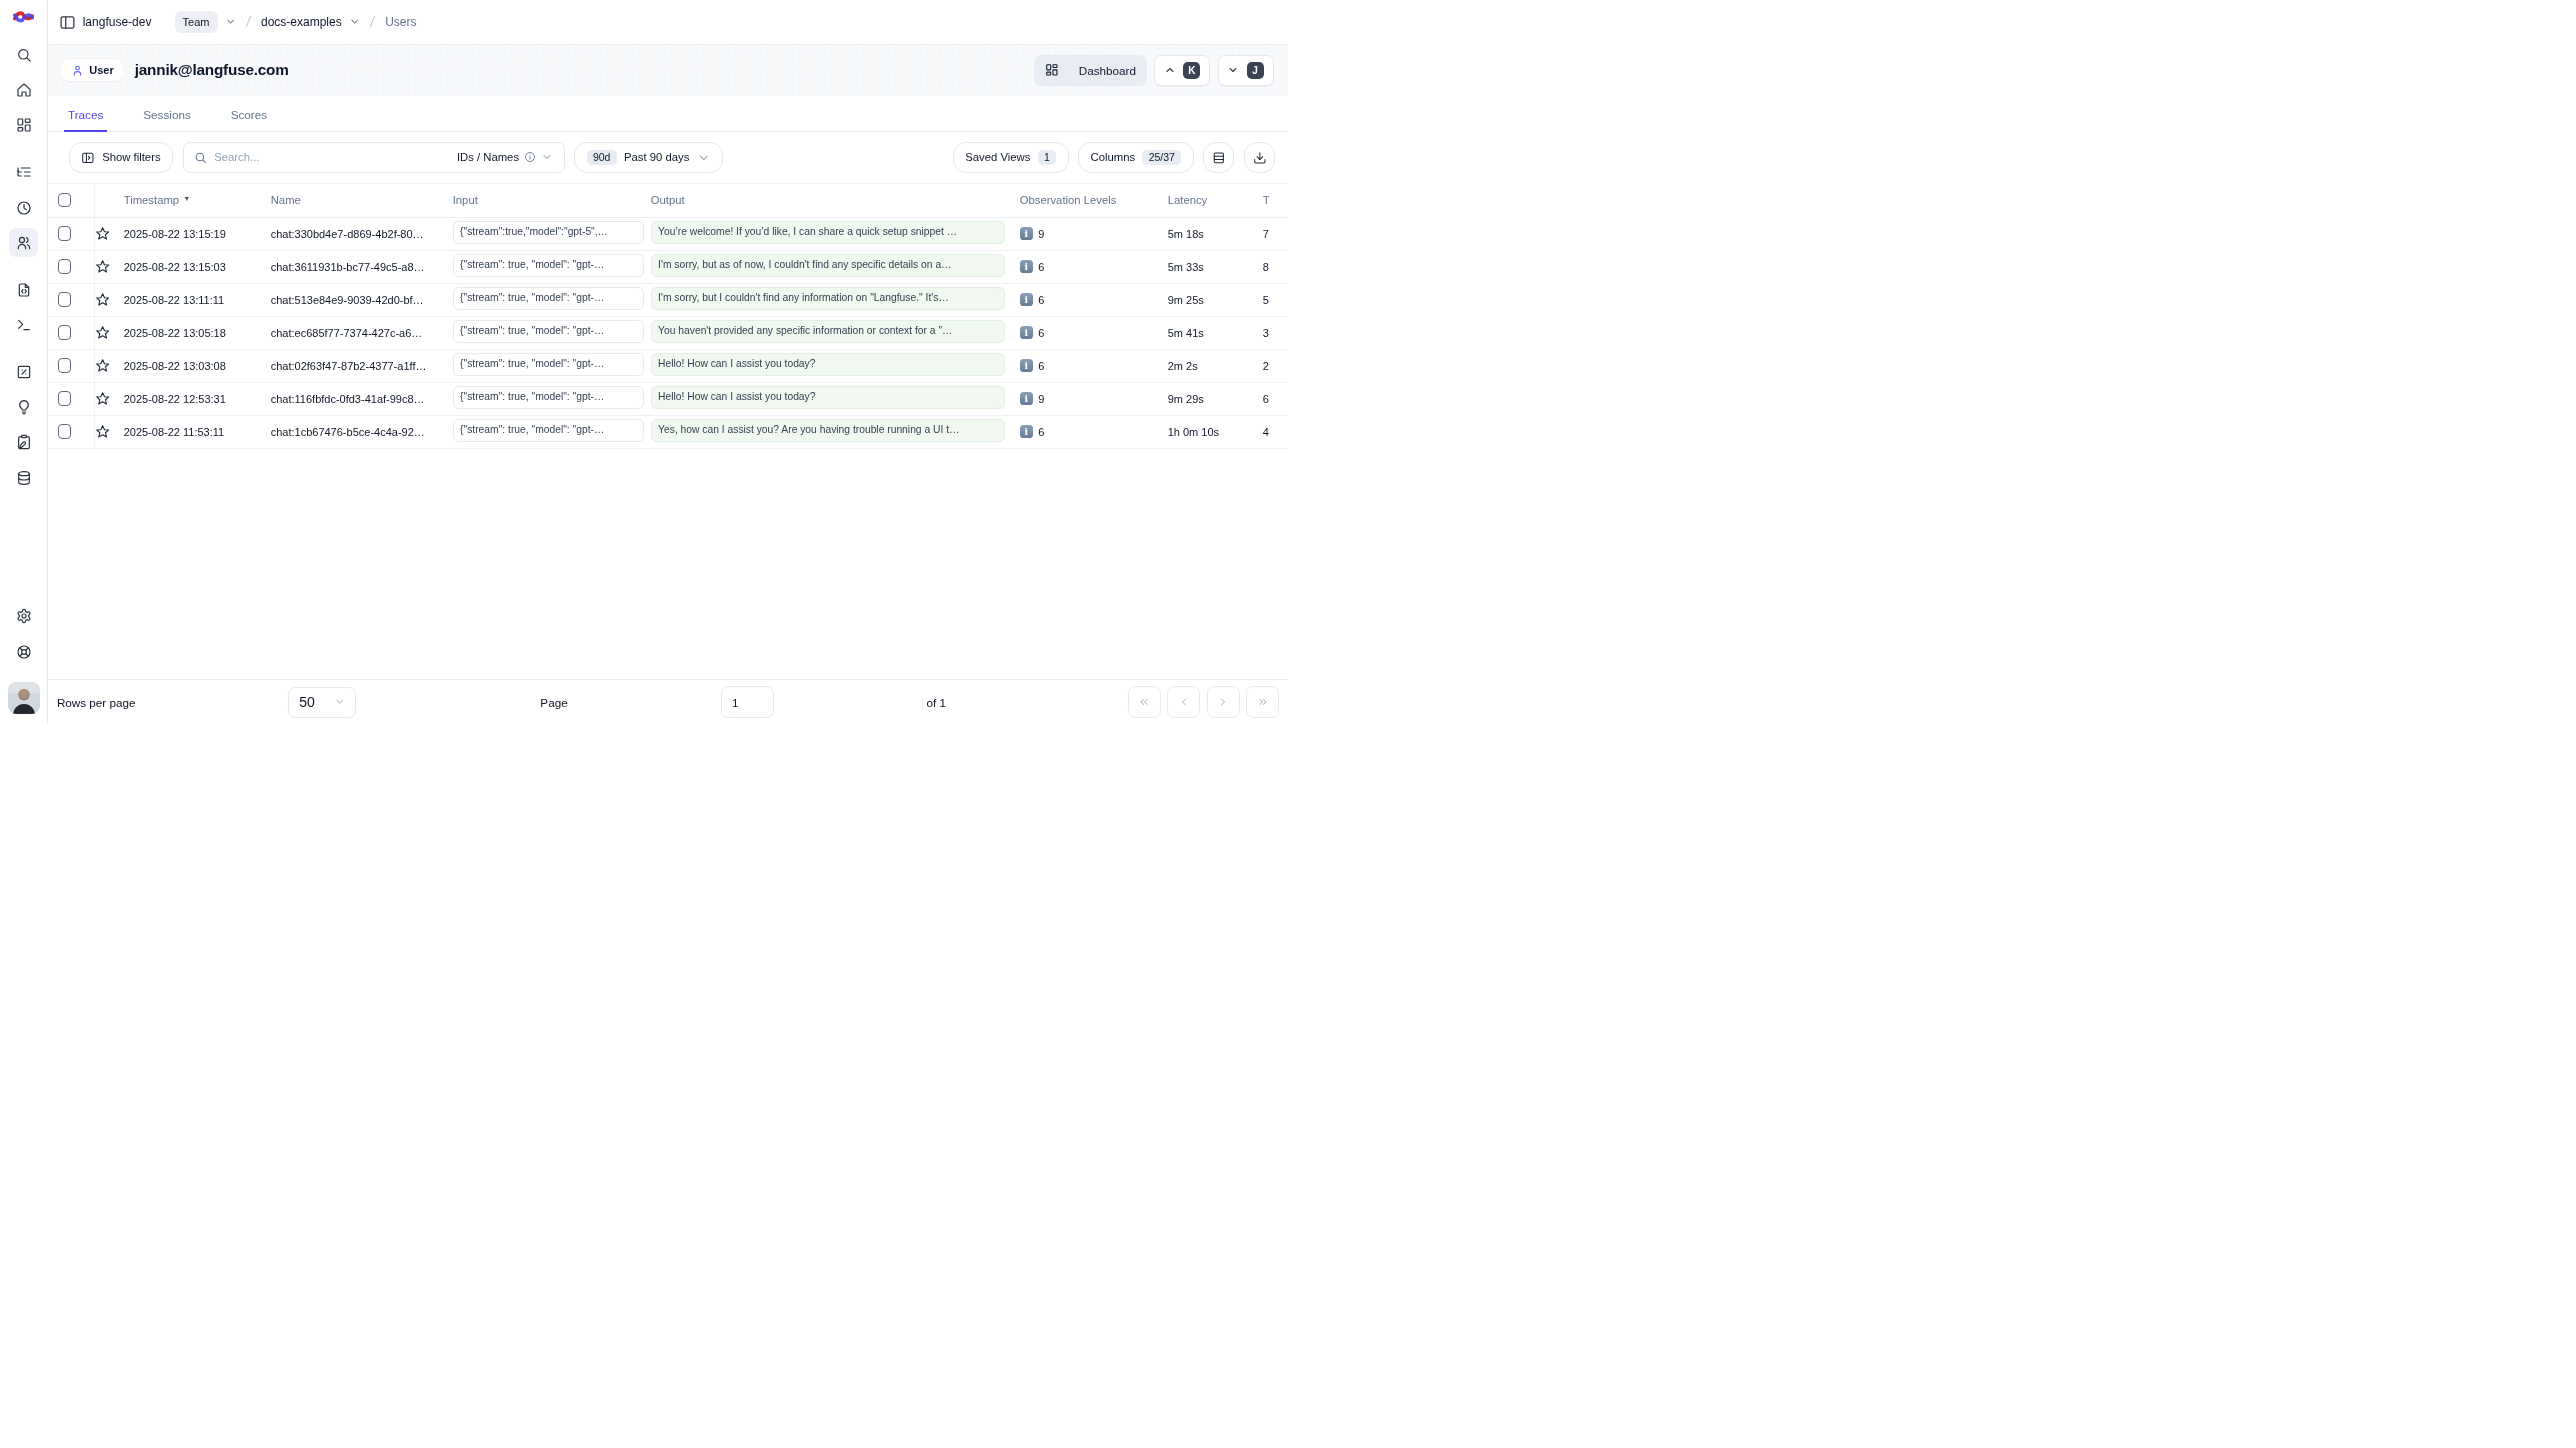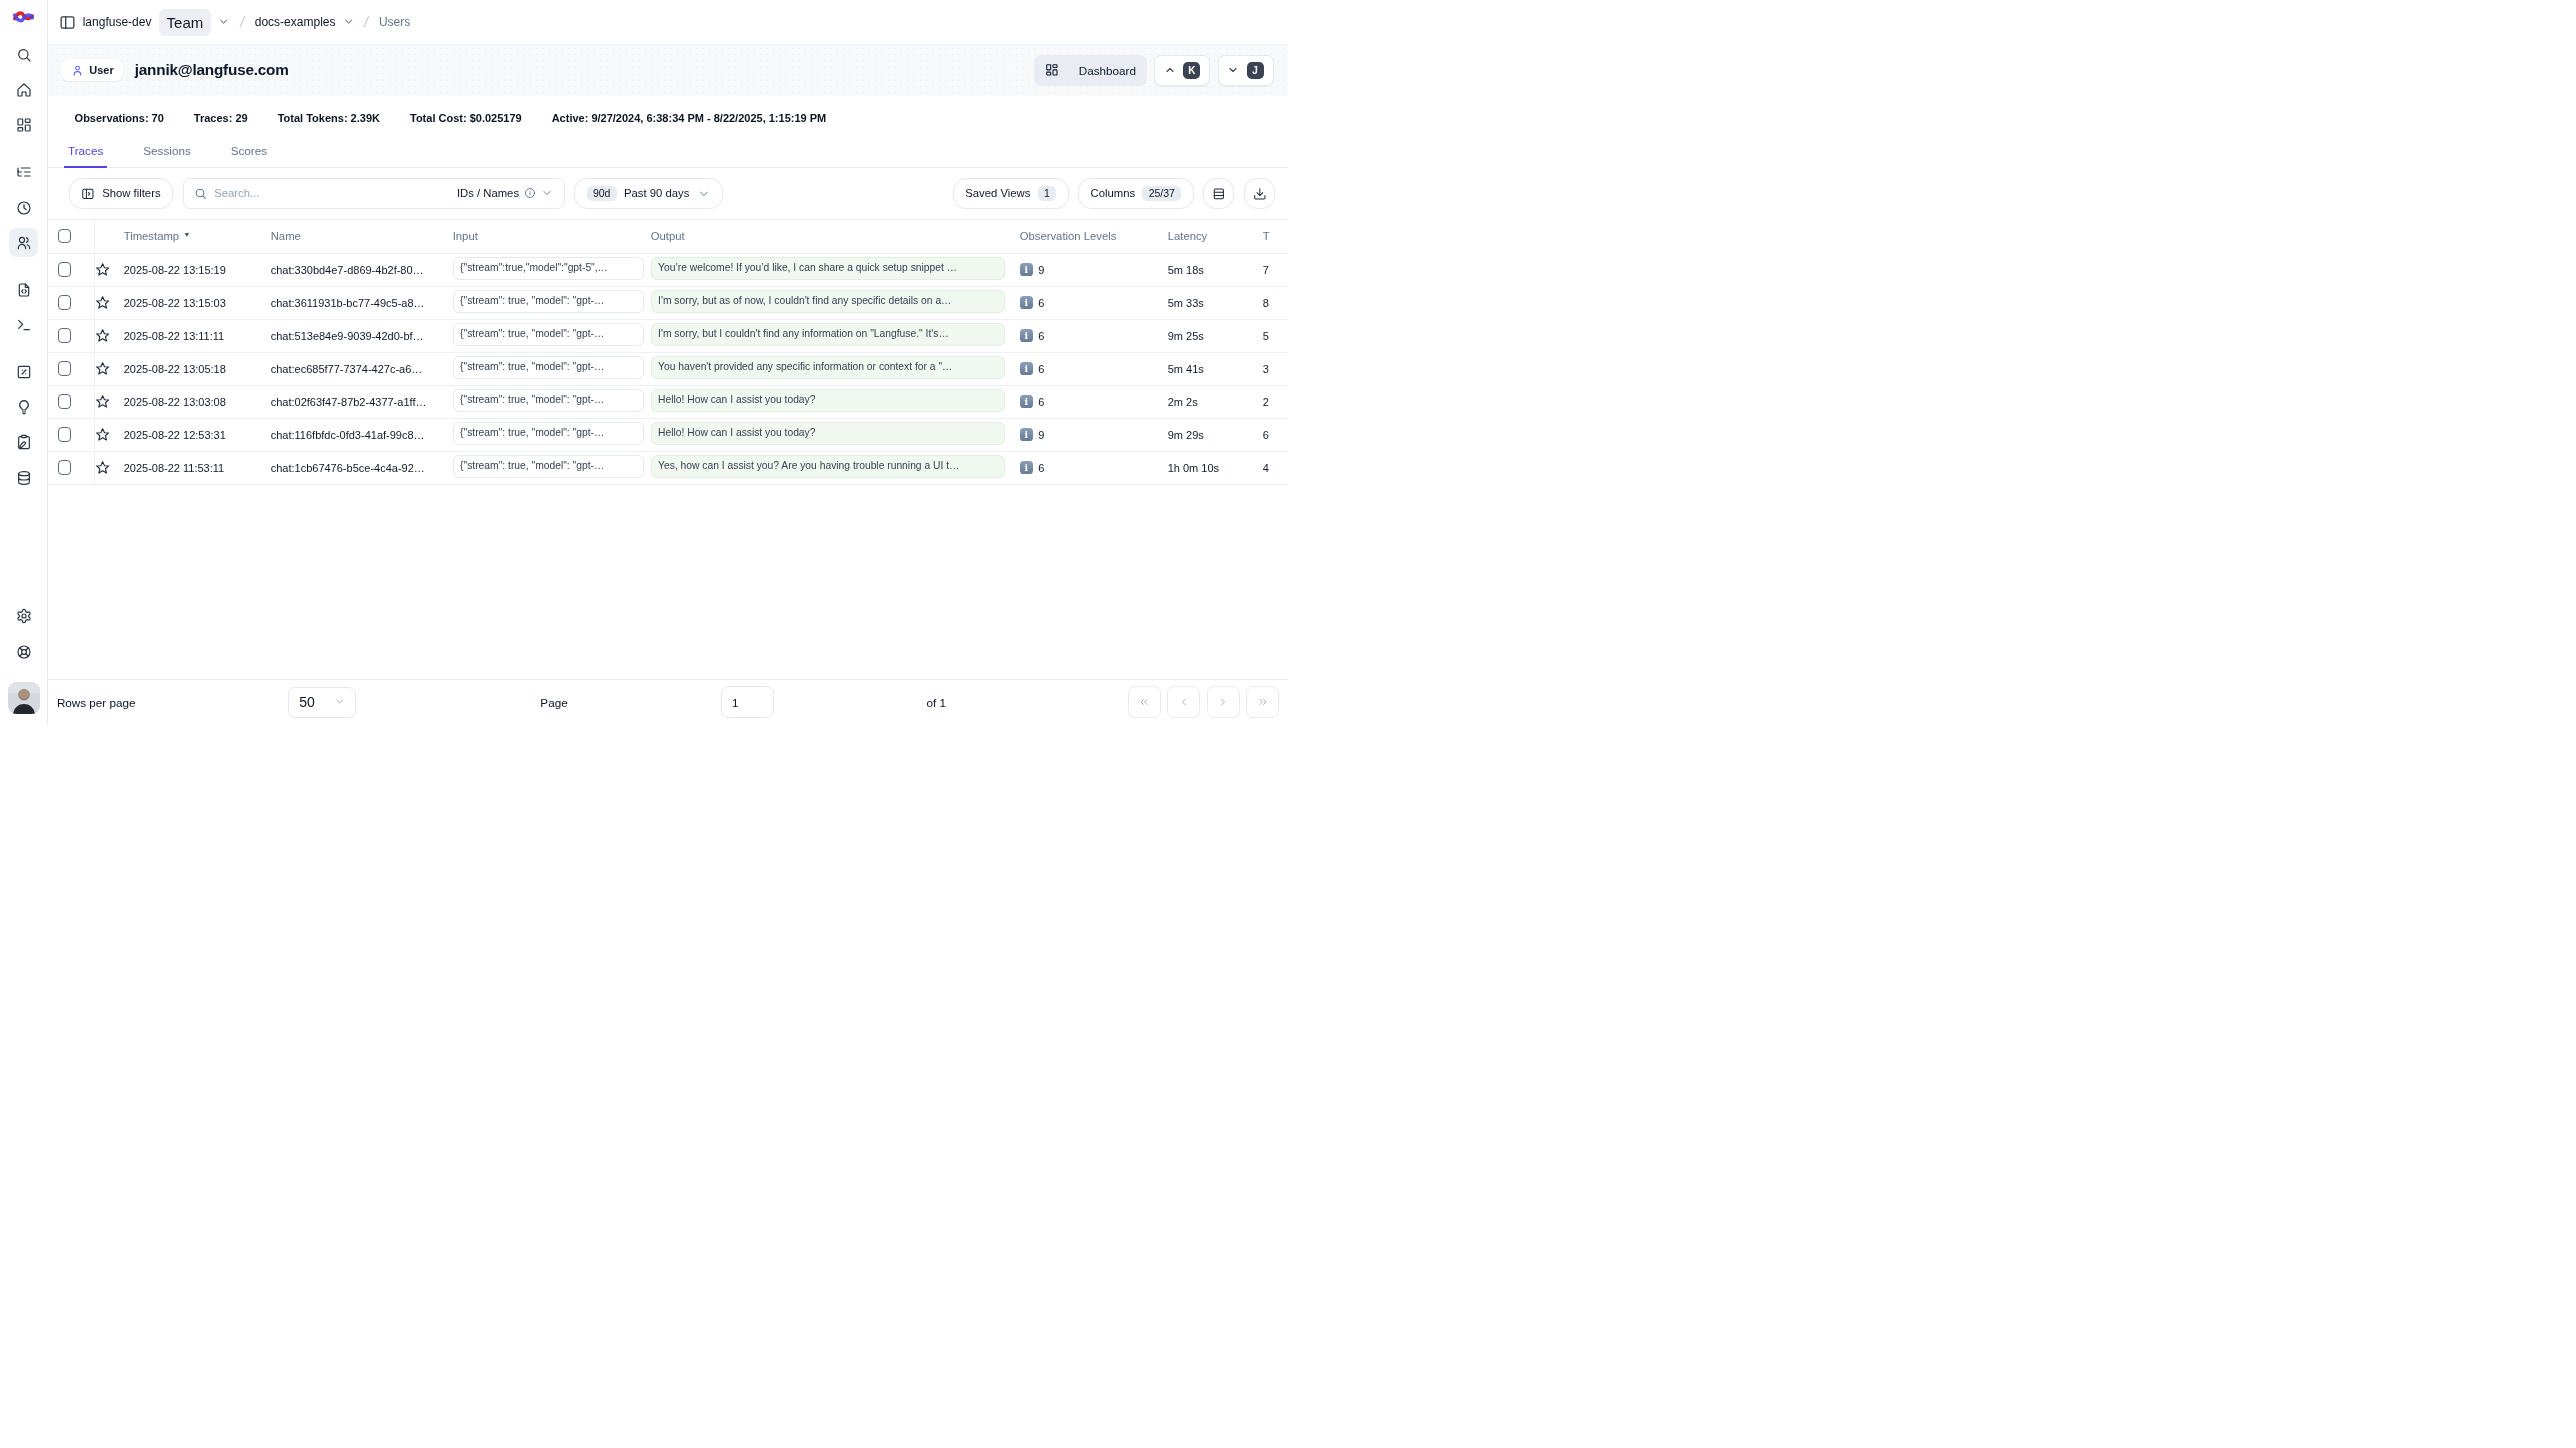--- a/index.html
+++ b/index.html
@@ -25,21 +25,21 @@
   .avatar svg { width:32px; height:32px; }
 
   
   .main { flex:1; display:flex; flex-direction:column; min-width:0; }
 
   .topbar { height:44px; flex:0 0 44px; display:flex; align-items:center; gap:7.2px; padding:0 13px 0 10.5px; }
   .topbar svg.toggle { width:17px; height:17px; stroke:#333a46; stroke-width:1.8; fill:none;
     stroke-linecap:round; stroke-linejoin:round; }
   .crumb { font-size:12px; font-weight:500; color:#0f172a; }
   .crumb.muted { color:#64748b; font-weight:400; }
-  .badge-pill { background:#edeff4; border-radius:6.4px; padding:5px 8px; font-size:15px; color:#111827; }
+  .badge-pill { background:#edeff4; border-radius:6.4px; padding:5px 8px; font-size:11px; color:#111827;margin-left:16px; }
   .chev { width:11.3px; height:11.3px; stroke:#333a46; stroke-width:2; fill:none; stroke-linecap:round; stroke-linejoin:round; }
   .crumb-sep { color:#c6cdd8; font-size:15.3px; font-weight:300; padding:0 3.2px; transform:skewX(-8deg); }
 
   
   .user-strip { background-color:#f7f9fb;
     background-image:radial-gradient(circle,#e0e6ed 0.8px, transparent 0.8px); background-size:6.4px 6.4px;
     padding:9.7px 14.5px 10.5px 13px; display:flex; align-items:center; border-top:0.8px solid #eef1f5; }
   .user-pill { background:#fff; border-radius:8px; padding:4.8px 9.7px; display:flex; align-items:center;
     gap:5.6px; font-size:11px; font-weight:700; box-shadow:0 0.8px 1.6px rgba(15,23,42,.06); }
   .user-pill svg { width:13px; height:13px; stroke:#6366f1; stroke-width:2; fill:none; stroke-linecap:round; stroke-linejoin:round; }
@@ -304,27 +304,20 @@
         </button>
         <button class="kbd-btn">
           <svg viewBox="0 0 24 24">
               <path d="m6 9 6 6 6-6"></path>
             </svg>
           <span class="kbd">J</span>
         </button>
       </span>
     </div>
 
-    <div class="stats-row">
-      <span>Observations: 70</span>
-      <span>Traces: 29</span>
-      <span>Total Tokens: 2.39K</span>
-      <span>Total Cost: $0.025179</span>
-      <span>Active: 9/27/2024, 6:38:34 PM - 8/22/2025, 1:15:19 PM</span>
-    </div>
 
     <div class="tabs">
       <button class="tab active">Traces</button>
       <button class="tab">Sessions</button>
       <button class="tab">Scores</button>
     </div>
 
     <div class="filter-bar">
       <button class="btn">
         <svg viewBox="0 0 24 24">

